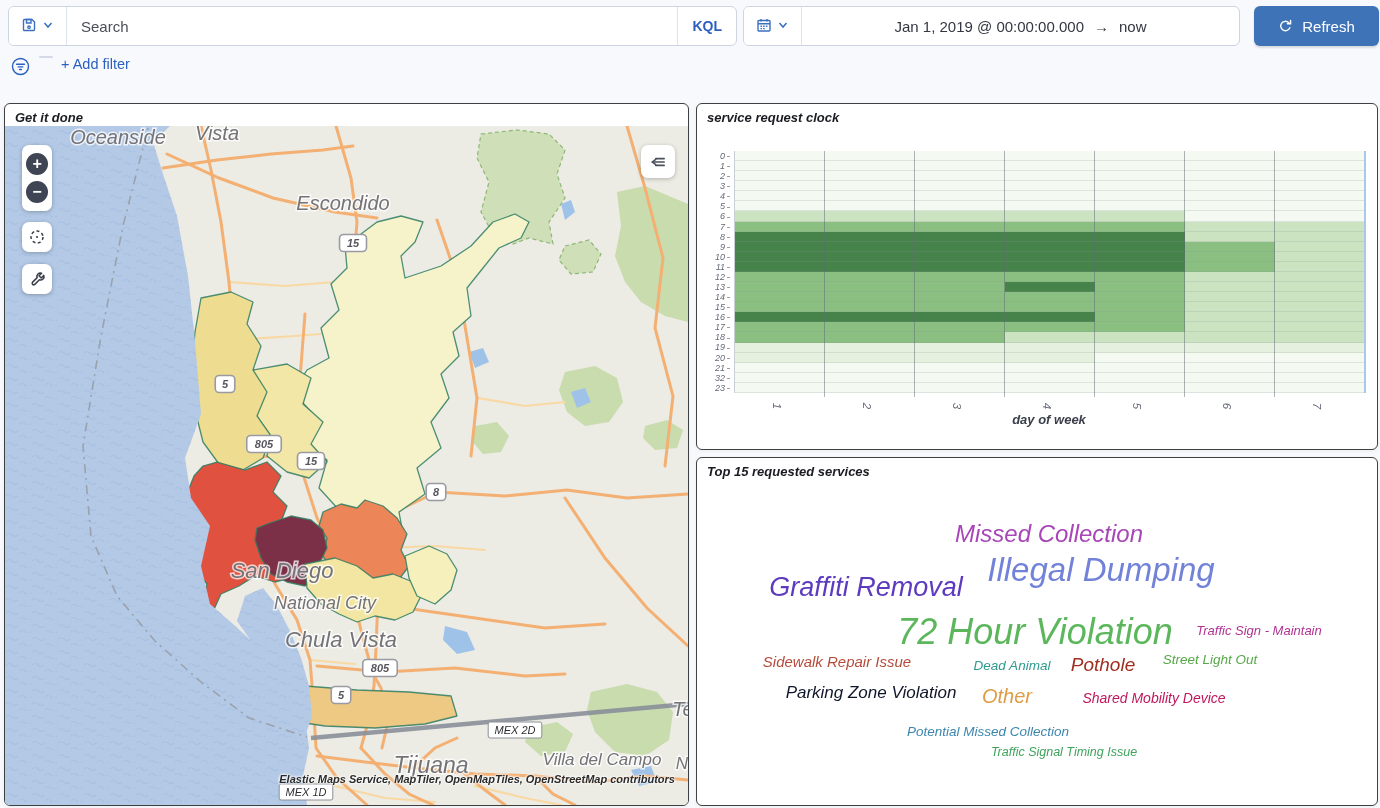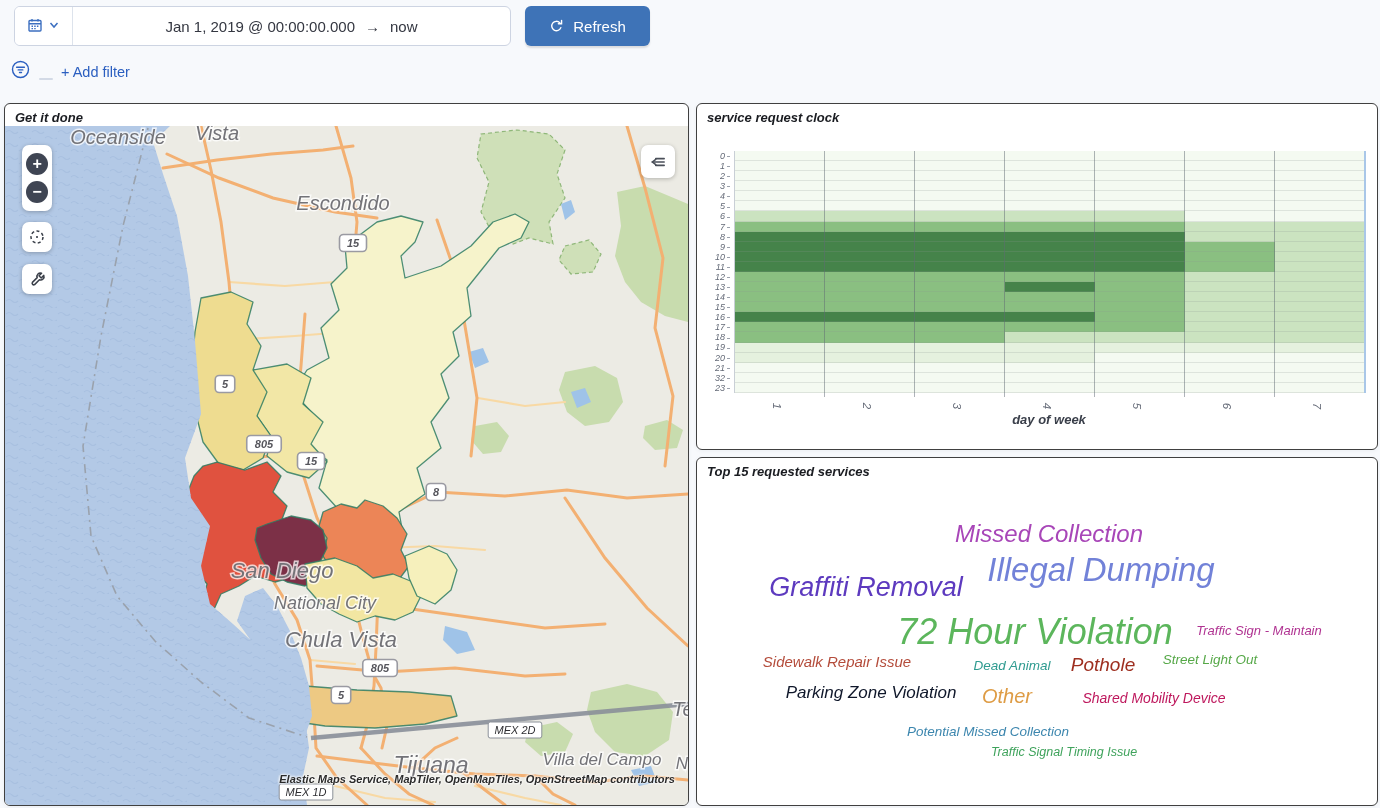--- a/index.html
+++ b/index.html
@@ -14,21 +14,21 @@
   .search-group{width:727px;}
   .date-group{width:495px;margin-left:6px;}
   .seg-btn{display:flex;align-items:center;justify-content:center;gap:5px;background:#fff;border:none;border-right:1px solid #dde3ec;cursor:pointer;padding:0 12px;}
   .search-input{flex:1;display:flex;align-items:center;padding:0 14px;position:relative;}
   .placeholder{color:#4a4f5b;font-size:15px;}
   .kql{position:absolute;right:0;top:0;bottom:0;display:flex;align-items:center;padding:0 14px;border-left:1px solid #dde3ec;color:#2b5fc0;font-size:14px;font-weight:600;cursor:pointer;}
   .date-range{flex:1;display:flex;align-items:center;justify-content:center;gap:10px;color:#343741;font-size:15px;cursor:pointer;}
   .date-arrow{color:#343741;font-size:15px;}
   .refresh-btn{margin-left:14px;width:125px;height:40px;border:none;border-radius:6px;background:#3e73b7;color:#fff;font-size:15px;font-family:inherit;display:flex;align-items:center;justify-content:center;gap:9px;cursor:pointer;box-shadow:0 2px 2px rgba(0,0,0,.12);}
   
-  .filterbar{position:absolute;left:10px;top:56px;height:24px;display:flex;align-items:flex-end;gap:8px;}
+  .filterbar{position:absolute;left:10px;top:56px;height:24px;display:flex;align-items:flex-start;gap:8px;}
   .filter-dash{width:14px;height:2px;background:#d3dae6;border-radius:1px;}
   .add-filter{color:#2b5fc0;font-size:14.5px;cursor:pointer;}
   
   .panel{position:absolute;background:#fff;border:1px solid #404040;border-radius:6px;box-shadow:0 1px 4px rgba(50,60,80,.06);overflow:hidden;font-style:italic;}
   .panel-title{font-size:13px;font-weight:bold;color:#1a1c21;padding:6px 10px 3px 10px;}
   #map-panel{left:4px;top:103px;width:683px;height:701px;}
   #heat-panel{left:696px;top:103px;width:680px;height:345px;}
   #tag-panel{left:696px;top:457px;width:680px;height:347px;}
   
   #map-area{position:absolute;left:0;top:22px;width:683px;height:679px;}
@@ -54,20 +54,40 @@
   .hm-xlab{position:absolute;font-size:11.5px;color:#646a77;transform:rotate(90deg);transform-origin:center;}
   .hm-xtitle{position:absolute;left:37px;width:630px;top:308px;text-align:center;font-size:13px;font-weight:bold;color:#3a3f4a;}
   
   .tag{position:absolute;transform:translate(-50%,-50%);white-space:nowrap;cursor:pointer;font-family:"Liberation Sans",sans-serif;}
   .icon-blue{stroke:#3c6fc0;}
 </style>
 </head>
 <body>
 
 <div class="topbar">
+  <div class="group search-group">
+    <button class="seg-btn">
+      <span>
+        <svg width="16" height="16" viewBox="0 0 16 16" fill="none" class="icon-blue" stroke-width="1.4">
+          <path d="M2.5 3.5 a1 1 0 0 1 1-1 h7.5 l2.5 2.5 v7.5 a1 1 0 0 1 -1 1 h-9 a1 1 0 0 1 -1-1 z"></path>
+          <path d="M5.5 2.5 h4.5 v3.5 h-4.5 z"></path>
+          <circle cx="8" cy="10.2" r="1.2"></circle>
+        </svg>
+      </span>
+      <span>
+        <svg width="12" height="12" viewBox="0 0 12 12" fill="none" class="icon-blue" stroke-width="1.5">
+          <polyline points="2.5,4 6,8 9.5,4"></polyline>
+        </svg>
+      </span>
+    </button>
+    <div class="search-input">
+      <span class="placeholder">Search</span>
+      <span class="kql">KQL</span>
+    </div>
+  </div>
   <div class="group date-group">
     <button class="seg-btn">
       <span>
         <svg width="16" height="16" viewBox="0 0 16 16" fill="none" class="icon-blue" stroke-width="1.4">
           <rect x="2" y="3.5" width="12" height="10.5" rx="1"></rect>
           <line x1="2" y1="6.8" x2="14" y2="6.8"></line>
           <line x1="5" y1="2" x2="5" y2="4.5"></line>
           <line x1="11" y1="2" x2="11" y2="4.5"></line>
           <line x1="4.5" y1="9.3" x2="6" y2="9.3"></line>
             <line x1="7.2" y1="9.3" x2="8.7" y2="9.3"></line>

